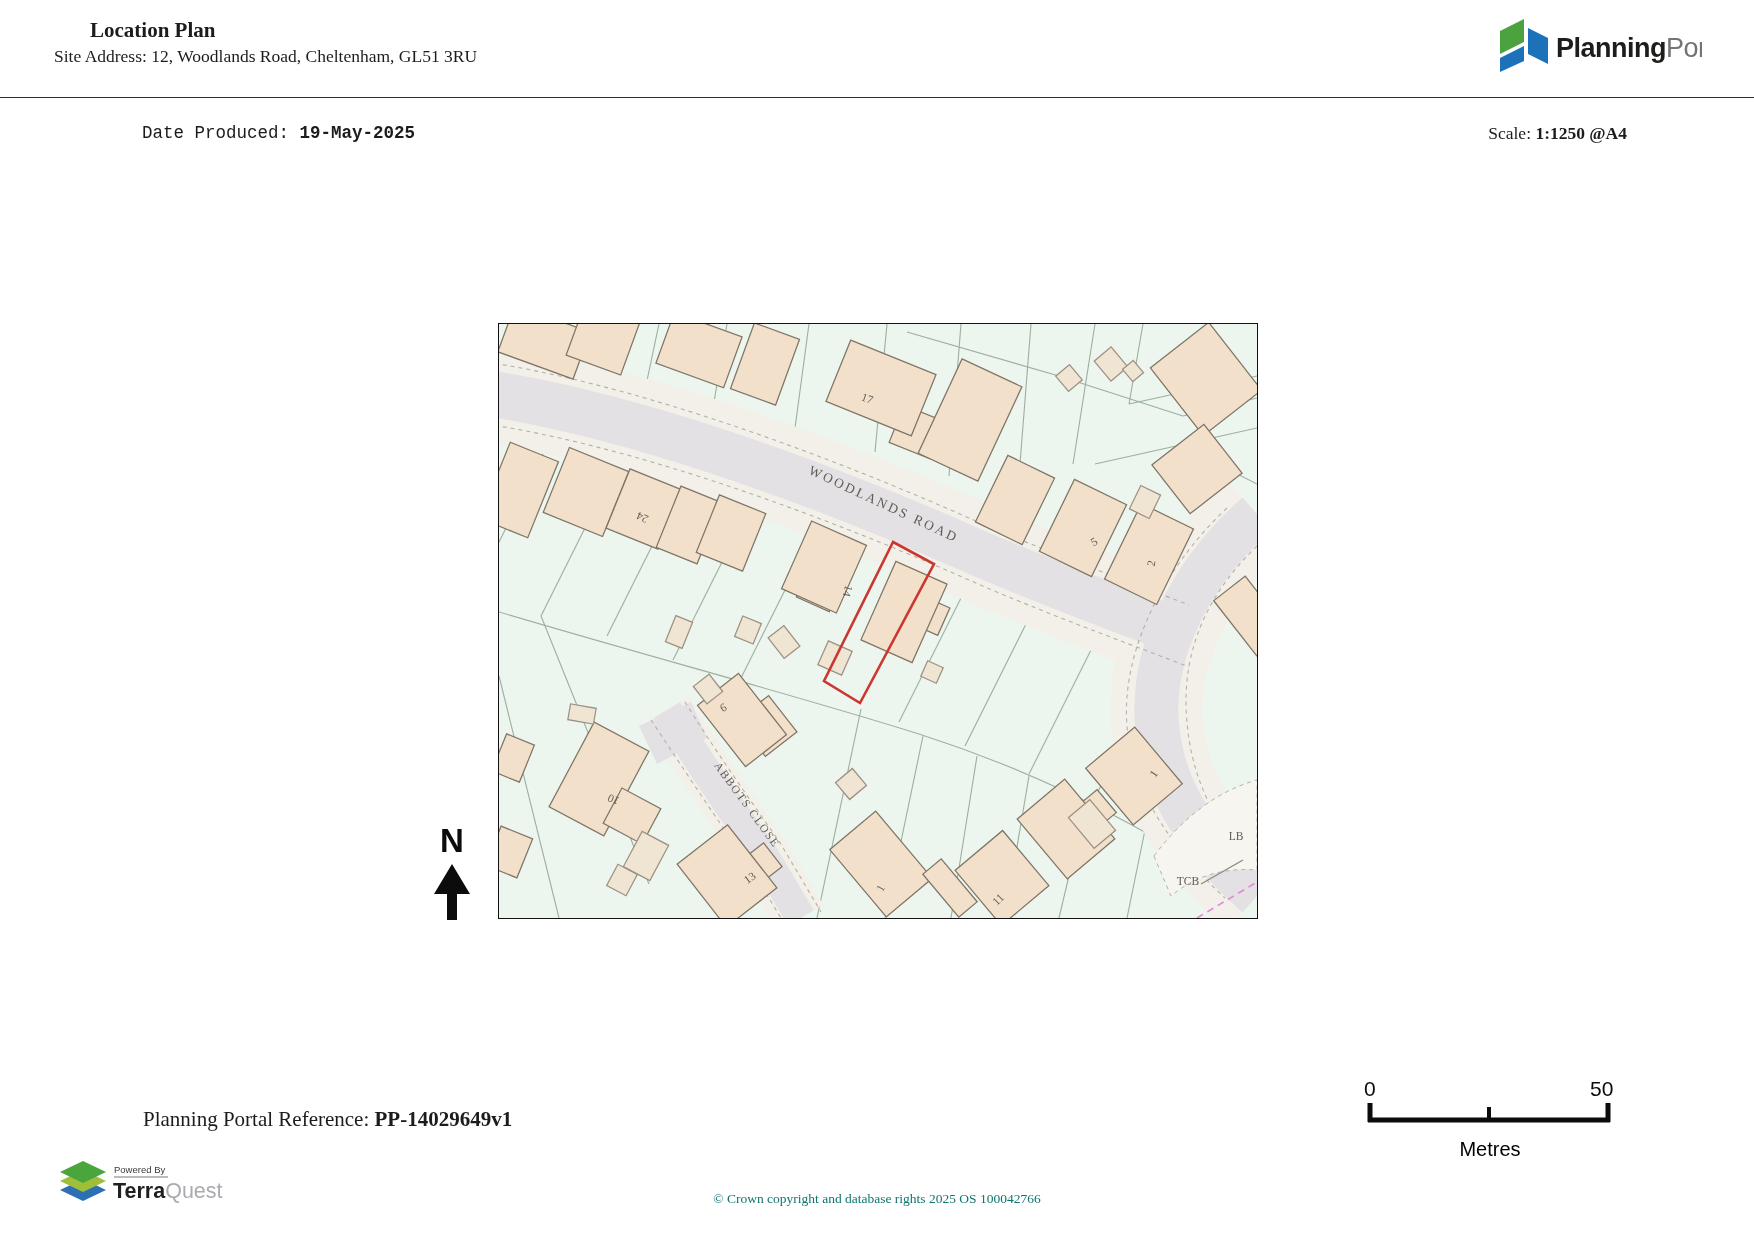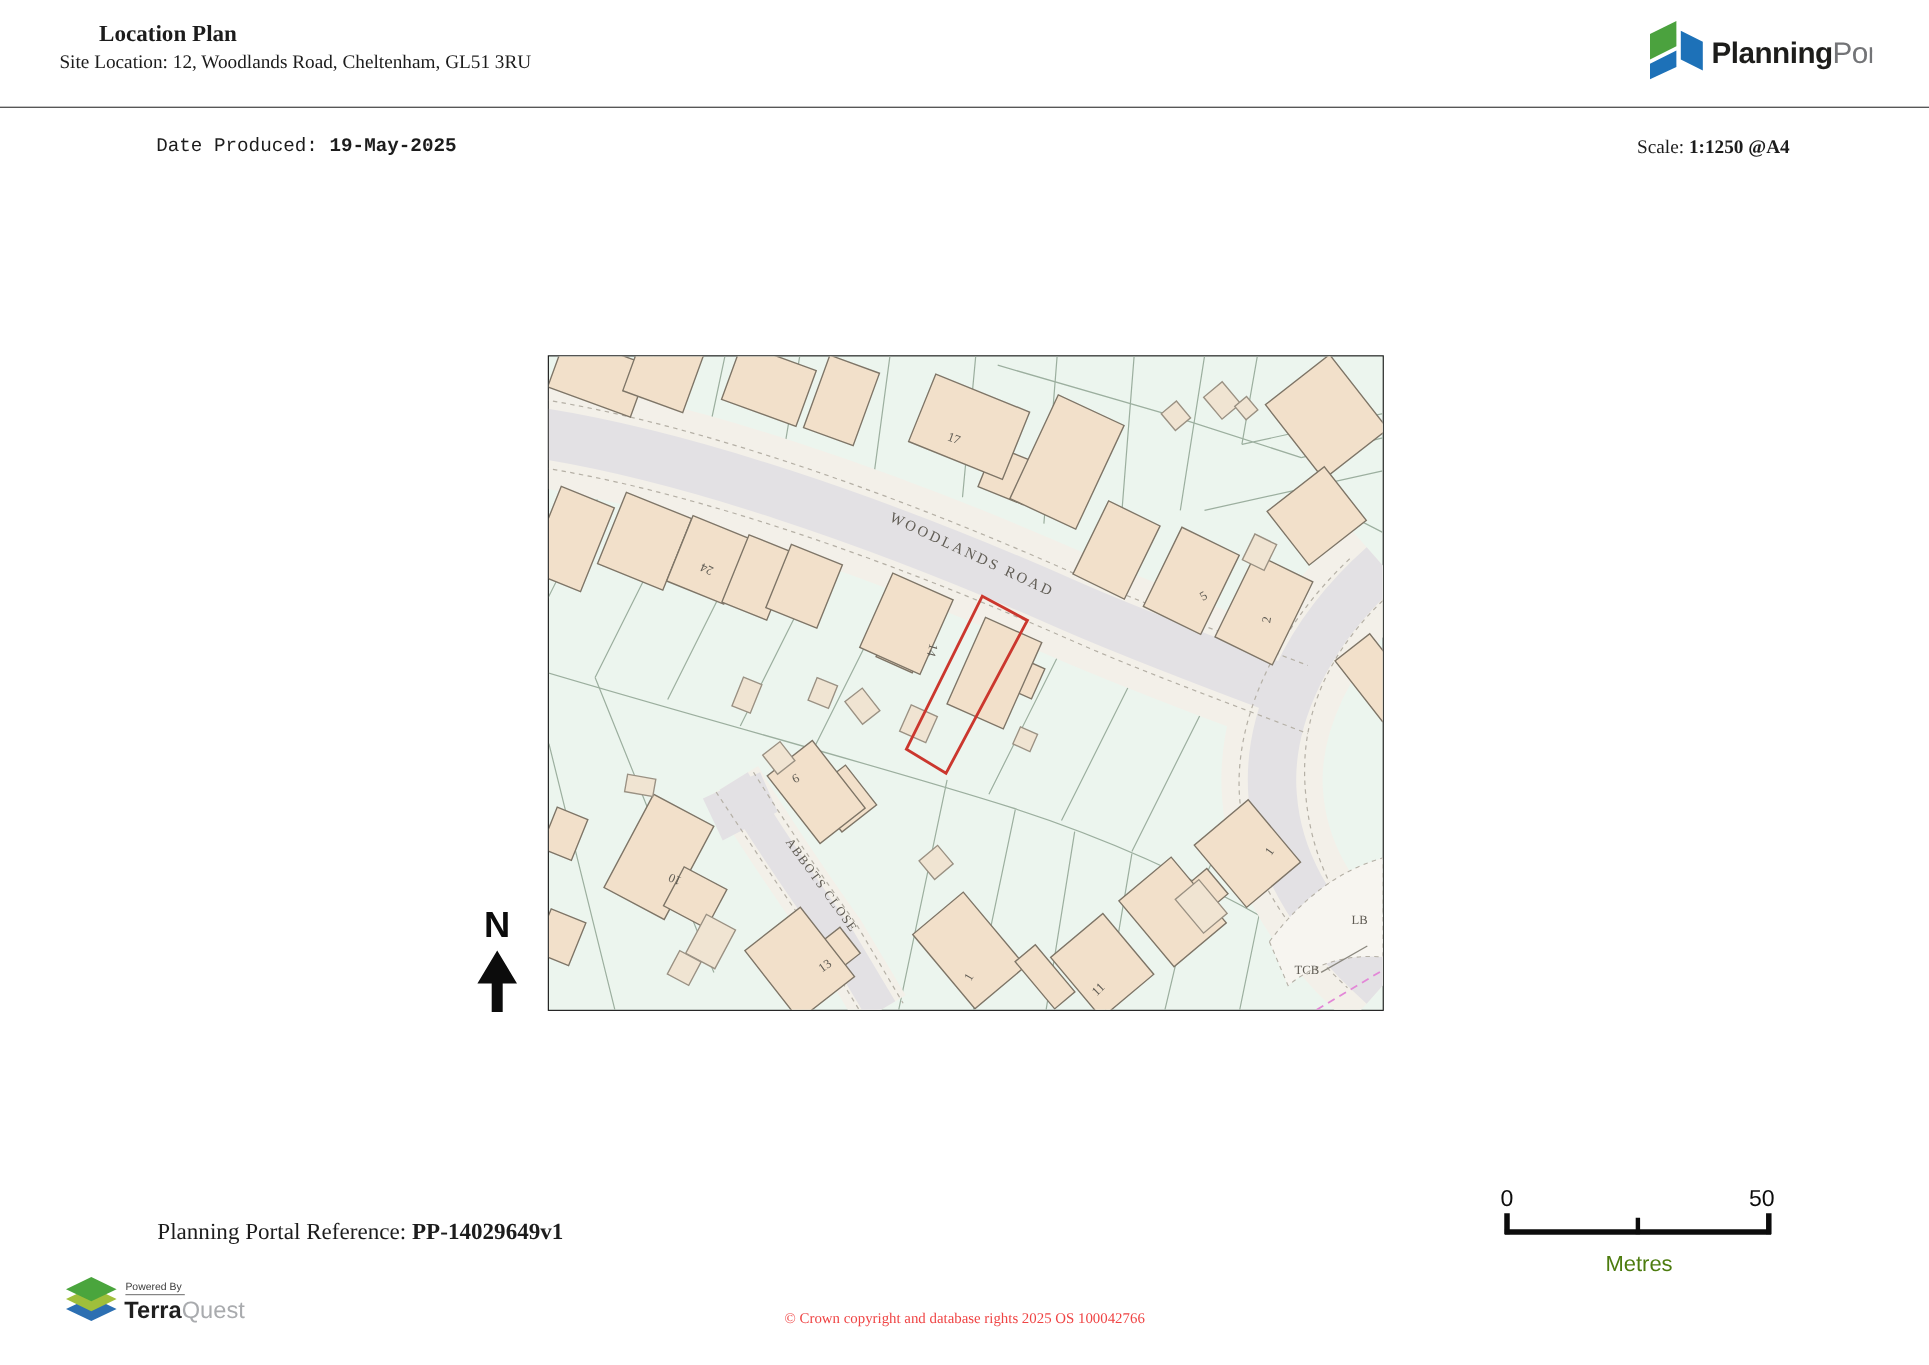--- a/index.html
+++ b/index.html
@@ -8,38 +8,38 @@
     font-family:"Liberation Serif","DejaVu Serif",serif;color:#1c1c1c;
   }
   .abs{position:absolute;}
   .title{left:54px;top:18px;font-size:21px;font-weight:bold;margin-left:36px;}
   .address{left:54px;top:46px;font-size:17.5px;}
   .address b{font-weight:normal;}
   .rule{left:0;right:0;top:97px;border-top:1.4px solid #2e2e2e;height:0;}
   .dateline{left:142px;top:123px;font-size:17.5px;font-family:Liberation Mono, monospace;}
   .scaleline{right:127px;top:123px;font-size:17.5px;}
   .refline{left:143px;top:1107px;font-size:21px;}
-  .copyright{left:0;width:100%;top:1191px;text-align:center;font-size:13.5px;color:#ef4444;}
+  .copyright{left:0;width:100%;top:1191px;text-align:center;font-size:13.5px;color:#0f766e;}
   .mapbox{left:498px;top:323px;width:758px;height:594px;border:1.3px solid #111;box-sizing:content-box;background:#ecf5ee;}
   .northbox{left:428px;top:822px;width:48px;height:100px;}
   .north-n{width:48px;text-align:center;font-family:"Liberation Sans","DejaVu Sans",sans-serif;
     font-weight:bold;font-size:33px;color:#0c0c0c;left:0;top:0;}
   .pp-logo{left:1492px;top:16px;width:210px;height:58px;}
   .tq-logo{left:56px;top:1158px;width:180px;height:50px;}
   .sbar{left:1358px;top:1076px;width:264px;height:52px;}
   .sbar-metres{left:1358px;top:1138px;width:264px;text-align:center;
-    font-family:"Liberation Sans","DejaVu Sans",sans-serif;font-size:20px;color:#4d7c0f;}
+    font-family:"Liberation Sans","DejaVu Sans",sans-serif;font-size:20px;color:#000000;}
   svg text{user-select:none;}
 </style>
 </head>
 <body>
 
 <div class="abs title">Location Plan</div>
 <div class="abs address">
-  <span>Site Location: </span><b>12, Woodlands Road, Cheltenham, GL51 3RU</b>
+  <span>Site Address: </span><b>12, Woodlands Road, Cheltenham, GL51 3RU</b>
 </div>
 
 <svg class="abs pp-logo" viewBox="0 0 210 58">
   <g>
     <polygon points="8,15 32,3 32,26 8,38" fill="#4ba23e"></polygon>
     <polygon points="8,42 32,30 32,45 8,56" fill="#1d71b8"></polygon>
     <polygon points="36,12 56,22 56,48 36,38" fill="#1d71b8"></polygon>
   </g>
   <text x="64" y="41" font-family="Liberation Sans, DejaVu Sans, sans-serif" font-size="27" letter-spacing="-0.5">
     <tspan font-weight="bold" fill="#1d1d1b">Planning</tspan><tspan fill="#737477">Portal</tspan>

